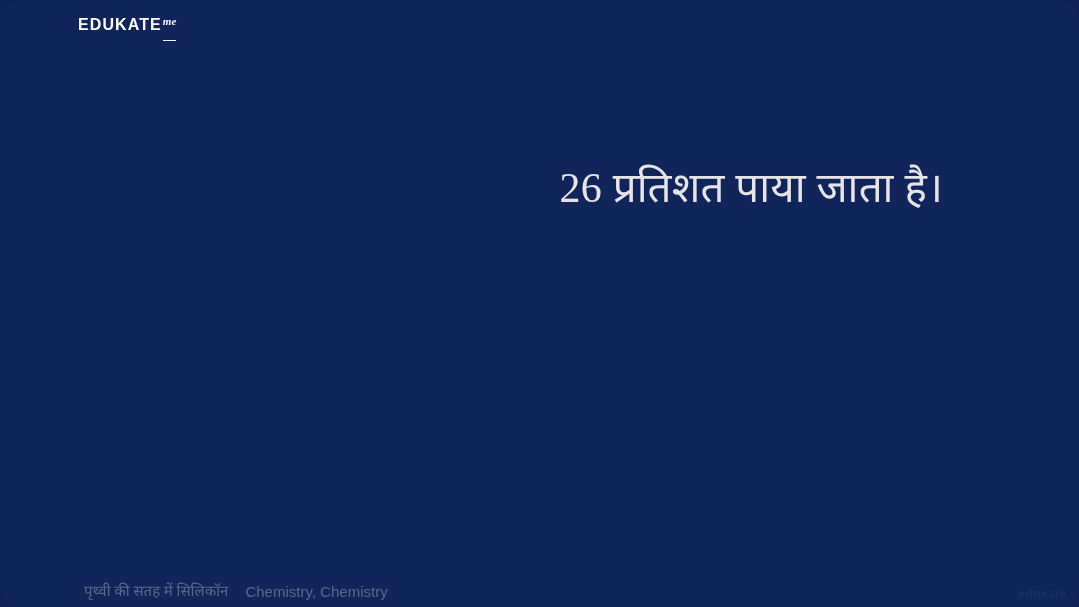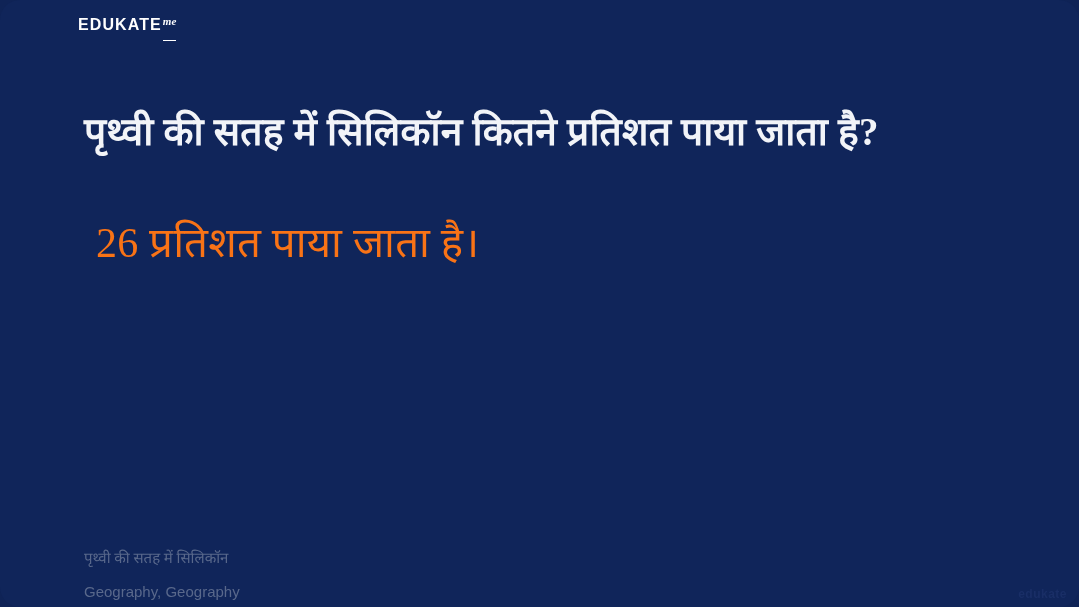--- a/index.html
+++ b/index.html
@@ -65,35 +65,36 @@
     font-weight: 700;
     color: #f2f4f8;
     line-height: 1.42;
     margin: 0;
     letter-spacing: 0.2px;
   }
   .answer {
     font-family: "Liberation Serif", "DejaVu Serif", serif;
     font-size: 42px;
     font-weight: 400;
-    color: #f97316;
+    color: #e5e5e5;
     line-height: 1.35;
-    margin: 12px;
+    margin: 1px;
     margin-top: 56px;
     letter-spacing: 0.2px;
+    text-align: right;
   }
 
   
   .footer {
     position: absolute;
     left: 84px;
     bottom: 4px;
     display: flex;
-    flex-direction: column;
-    gap: 10px;
+    flex-direction: row;
+    gap: 17px;
   }
   .footer-line {
     font-family: "Liberation Sans", "DejaVu Sans", sans-serif;
     font-size: 15px;
     font-weight: 400;
     color: #59688b;
     line-height: 1.55;
     white-space: nowrap;
   }
   .footer-line.devanagari {
@@ -119,24 +120,23 @@
 <body>
 
 <div class="slide">
 
   <div class="logo">
     <span class="logo-main">EDUKATE</span>
     <span class="logo-sup">me</span>
   </div>
 
   <div class="content">
-    <p class="question">पृथ्वी की सतह में सिलिकॉन कितने प्रतिशत पाया जाता है?</p>
     <p class="answer">26 प्रतिशत पाया जाता है।</p>
   </div>
 
   <div class="footer">
     <span class="footer-line devanagari">पृथ्वी की सतह में सिलिकॉन</span>
-    <span class="footer-line">Geography, Geography</span>
+    <span class="footer-line">Chemistry, Chemistry</span>
   </div>
 
   <div class="watermark">edukate</div>
 
 </div>
 
 </body></html>

